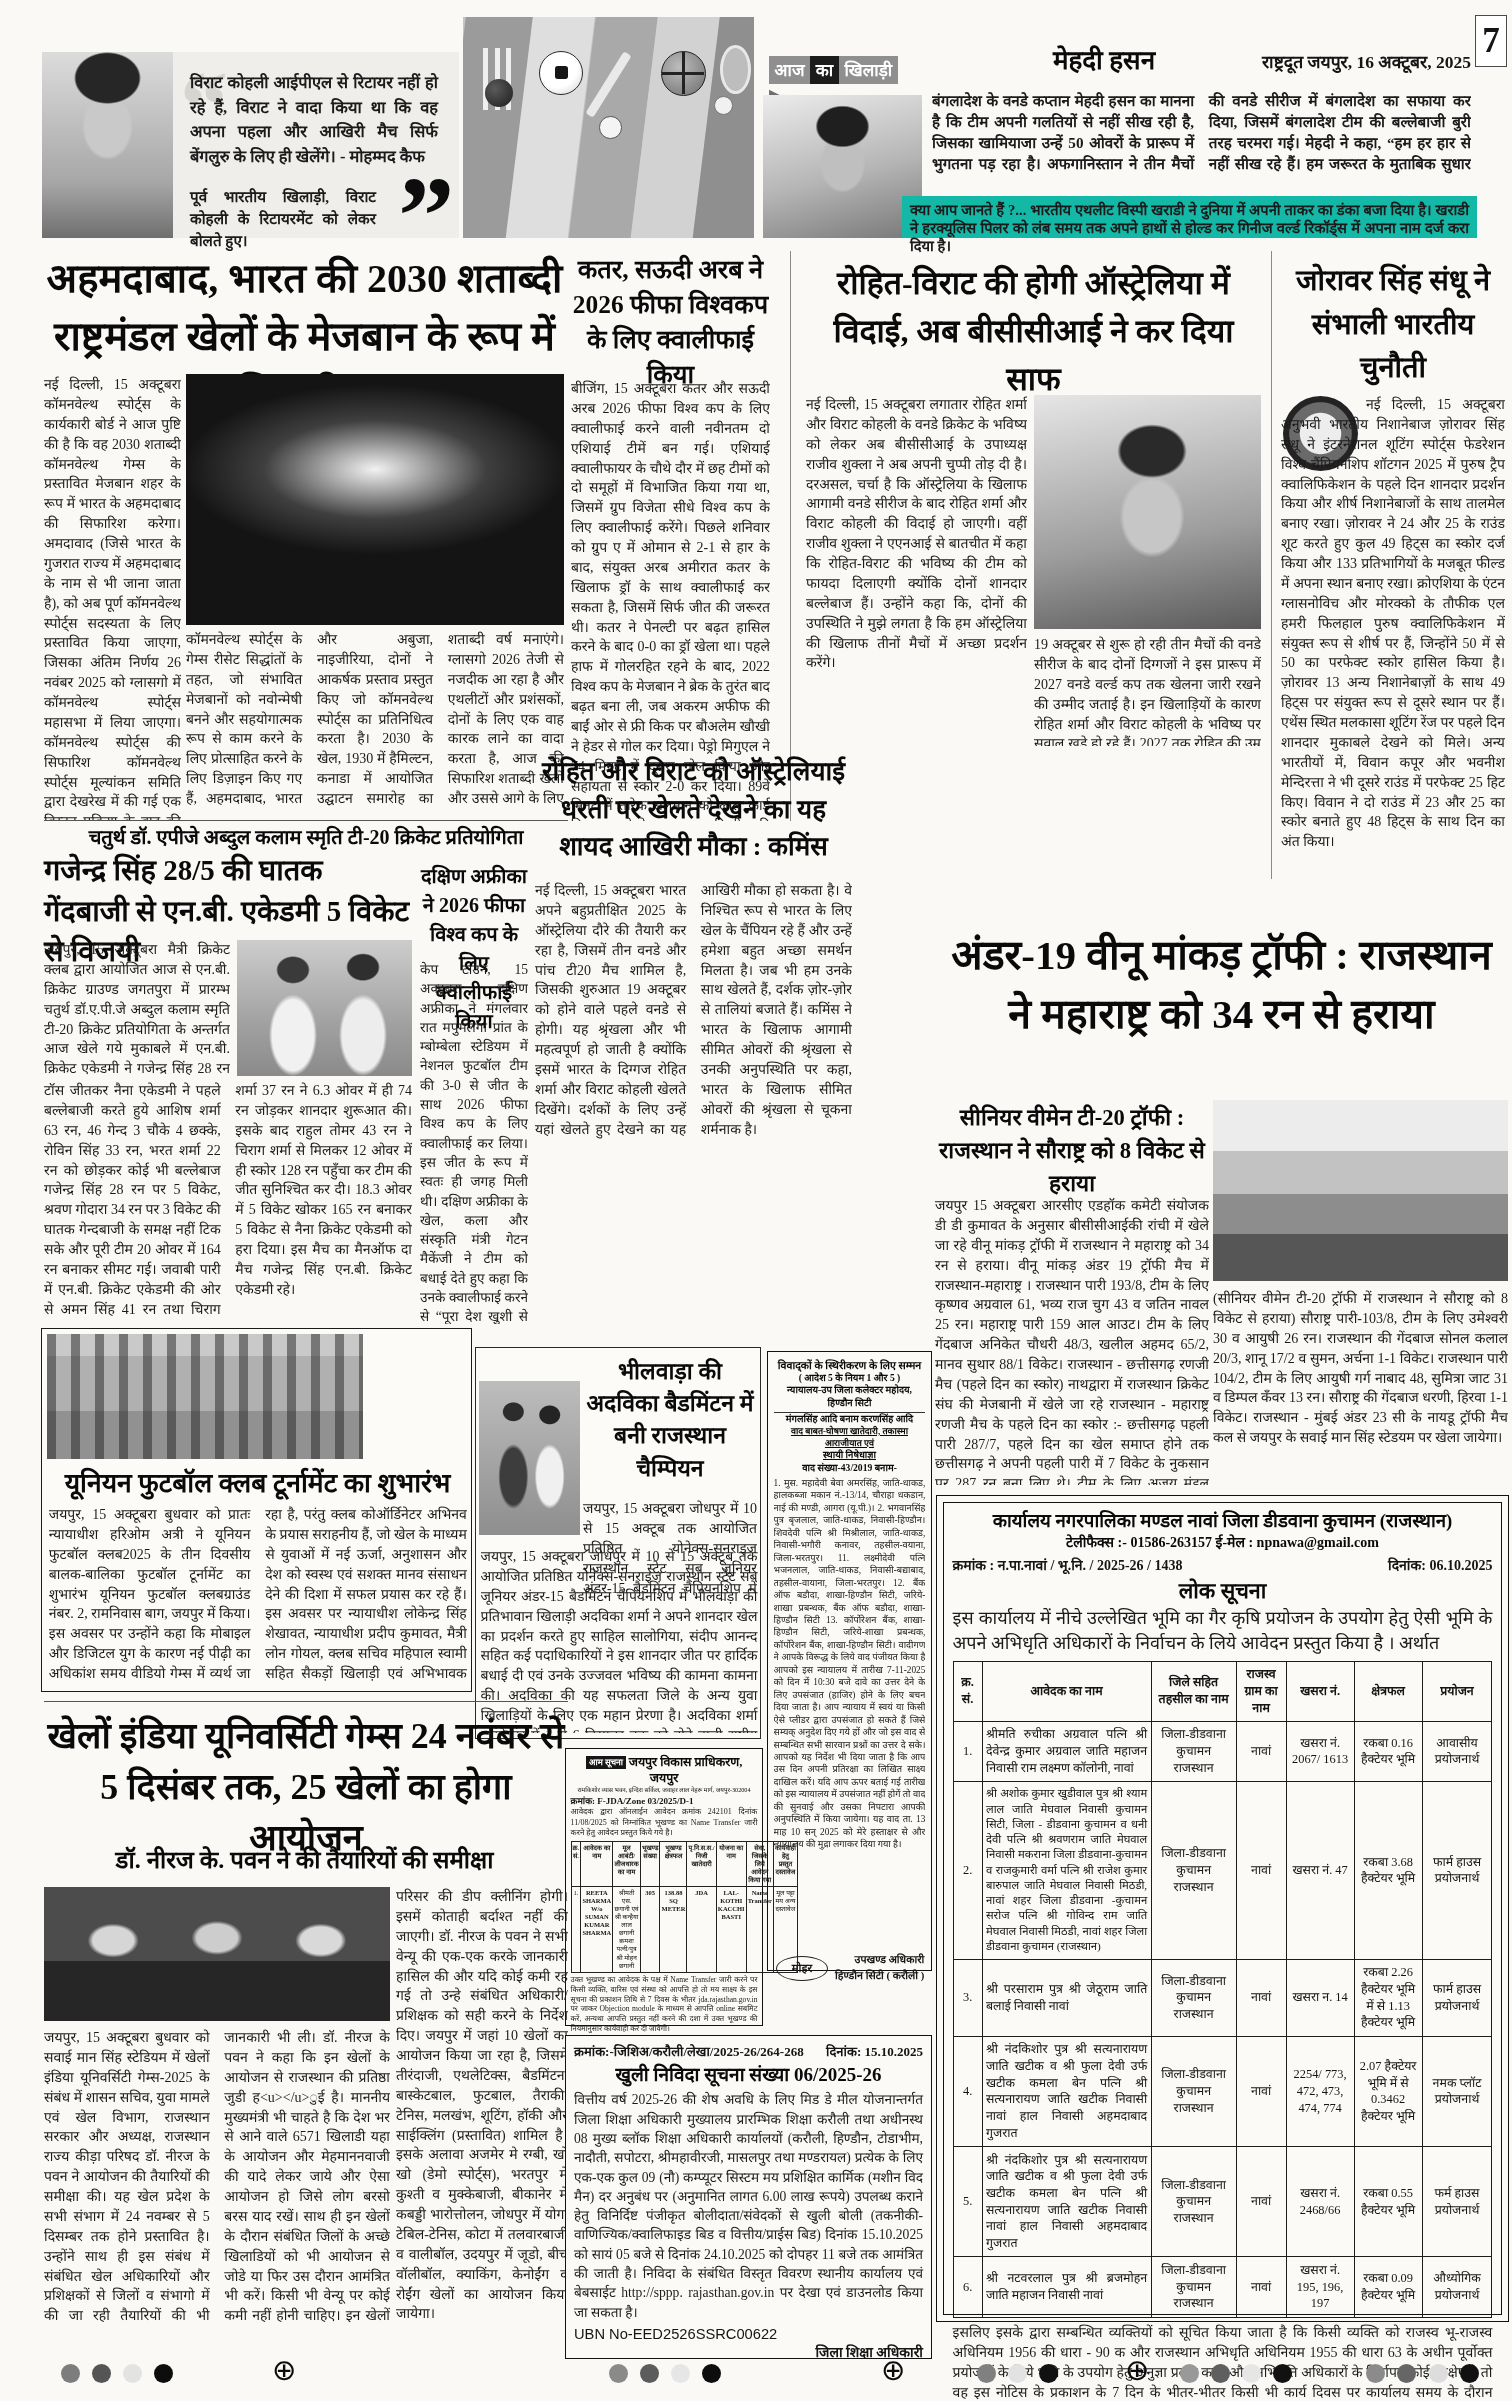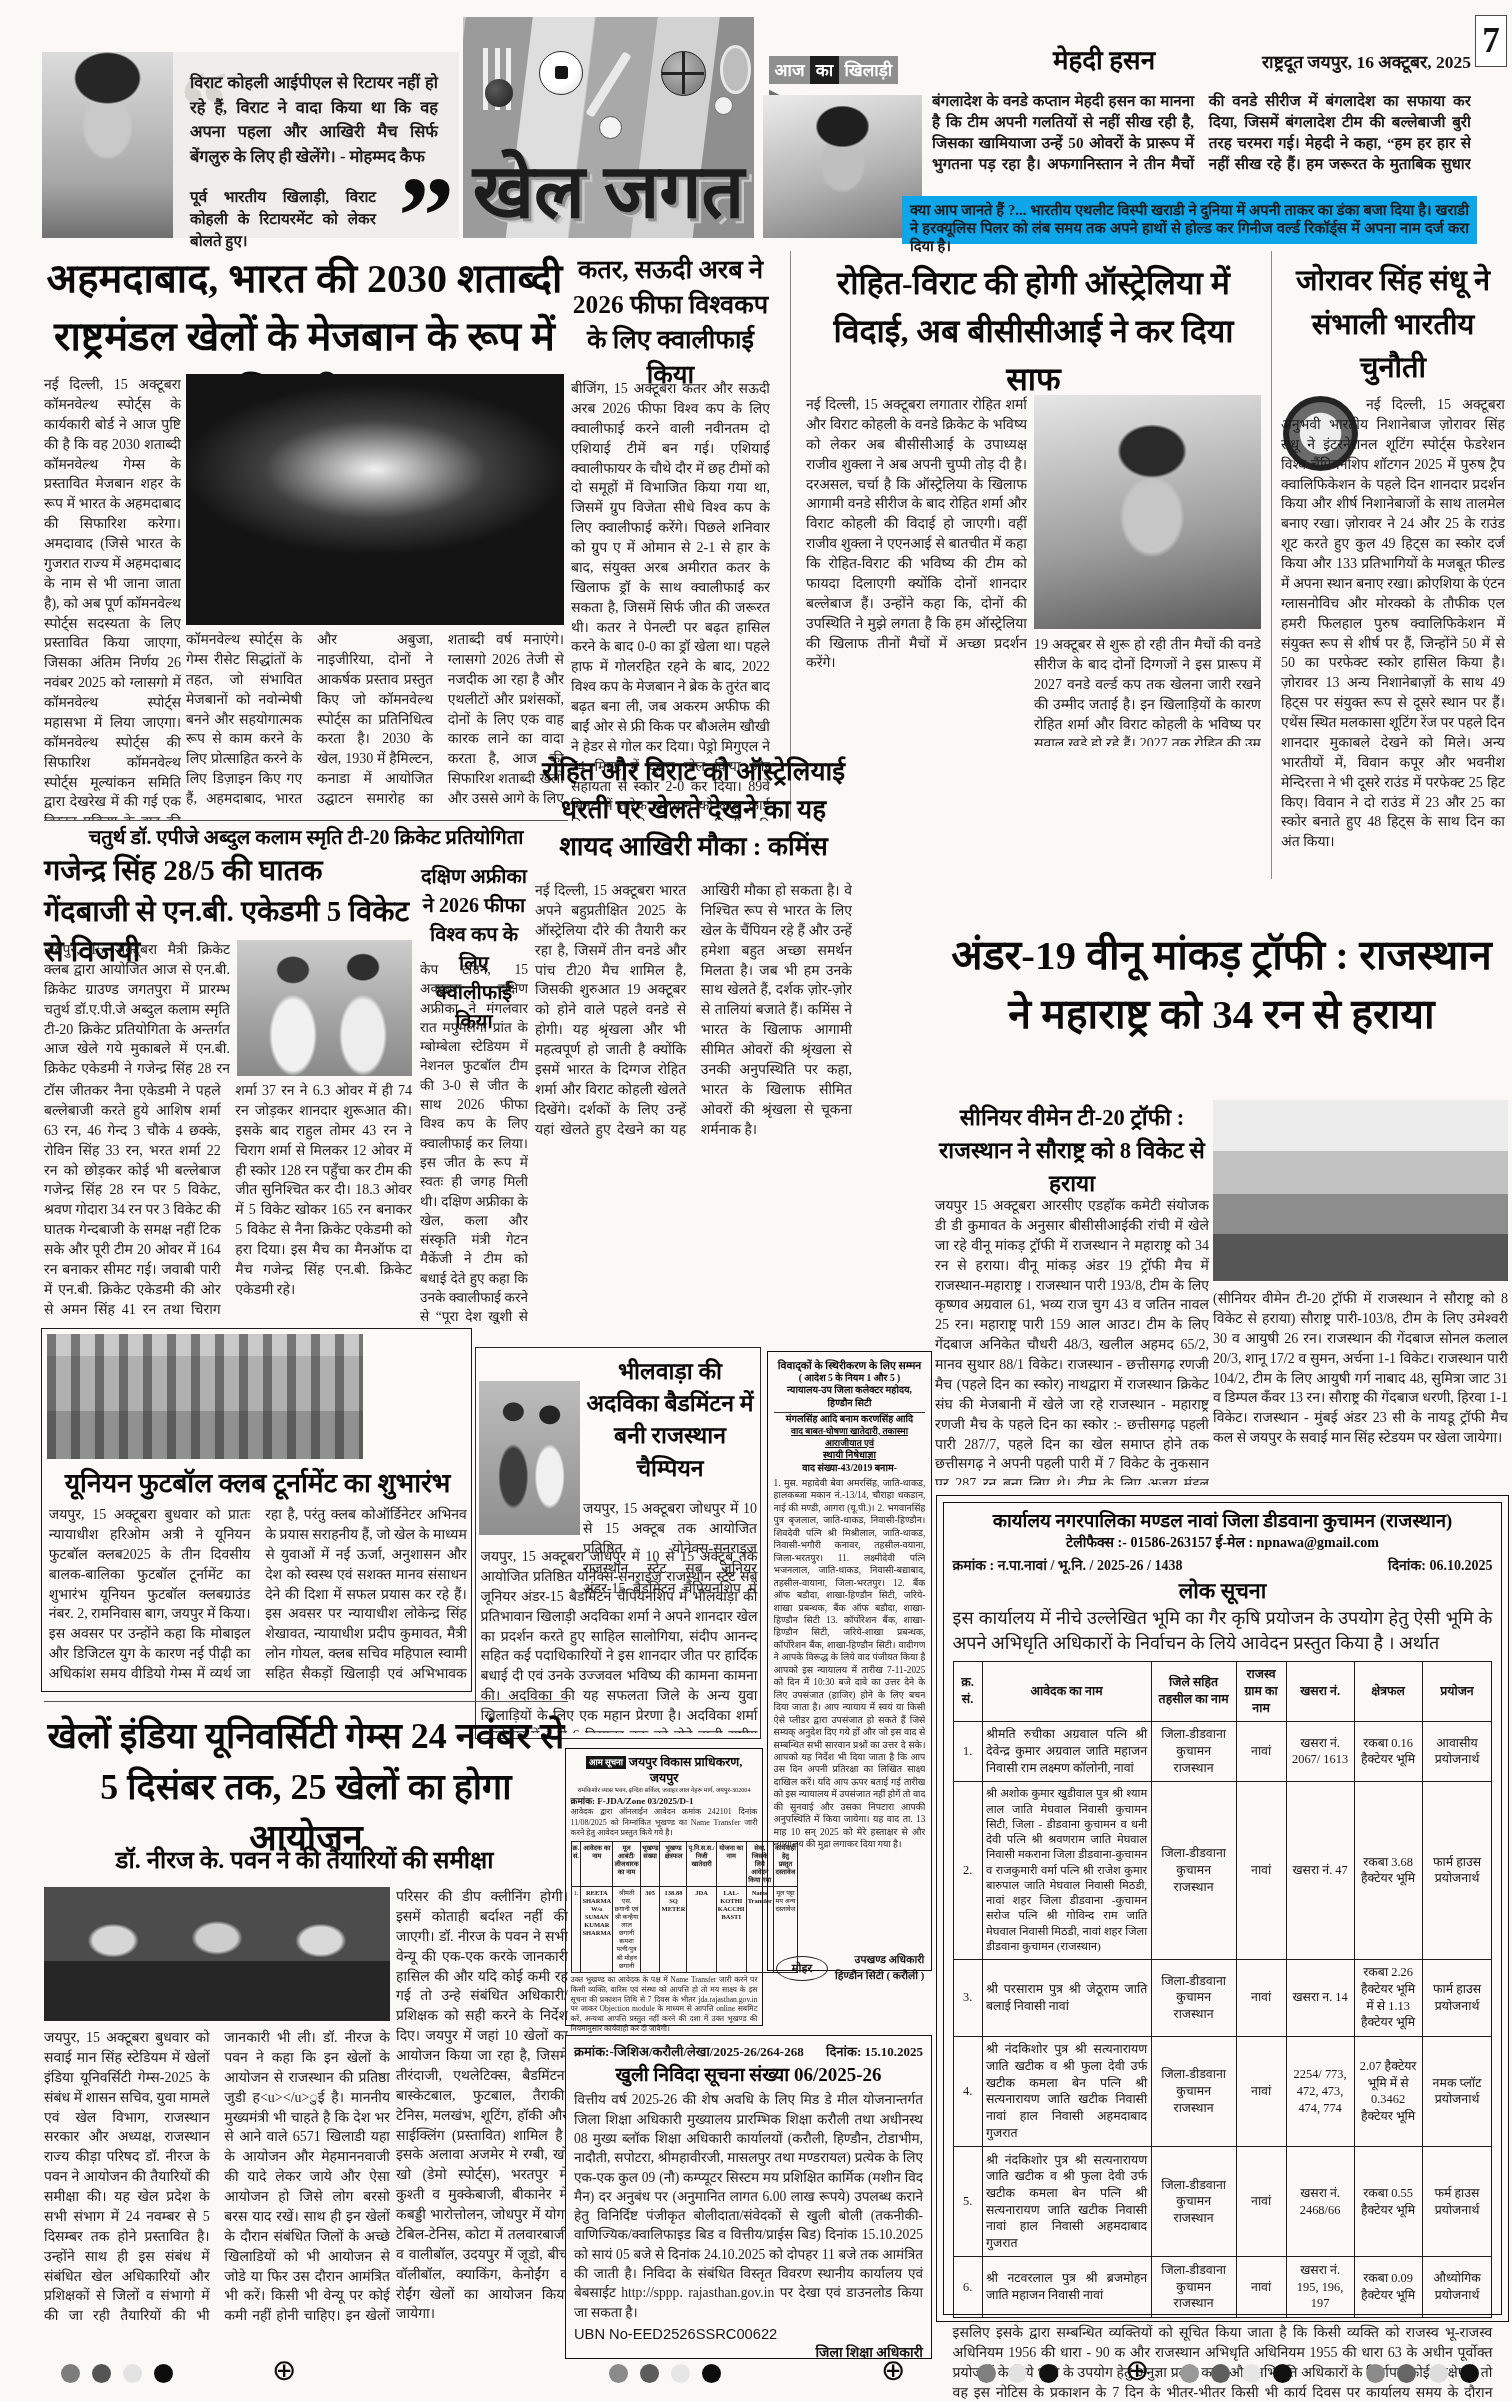--- a/index.html
+++ b/index.html
@@ -56,39 +56,38 @@
       <div style="position:absolute;left:14.7px;top:13.6px;width:13.6px;height:13.6px;background:#161616;border-radius:20%;"></div>
     </div>
     <div class="abs" style="left:141px;top:31px;width:9px;height:73px;background:#e9e9e9;transform:rotate(32deg);border-radius:3.4px;"></div>
     <div class="abs" style="left:136px;top:99px;width:22.6px;height:22.6px;border-radius:50%;background:#f4f4f4;border:1.1px solid #555;"></div>
     <div class="abs" style="left:198px;top:34px;width:45px;height:45px;border-radius:50%;background:radial-gradient(circle at 40% 35%,#bdbdbd,#6d6d6d);border:1.7px solid #222;">
       <div style="position:absolute;left:20.3px;top:0;width:2.3px;height:42px;background:#222;"></div>
       <div style="position:absolute;left:0;top:20.3px;width:42px;height:2.3px;background:#222;"></div>
     </div>
     <div class="abs" style="left:257px;top:28px;width:30.5px;height:49px;border:3.4px solid #e8e8e8;border-radius:50%;background:#bdbdbd;"></div>
     <div class="abs" style="left:251px;top:79px;width:19px;height:19px;border-radius:50%;background:#f1f1f1;border:1.1px solid #777;"></div>
-    <div class="abs" style="left:0;top:134px;width:291px;text-align:center;font-size:75px;font-weight:800;color:#1d1d1d;line-height:1.1;text-shadow:2.8px 2.8px 0 #8f8f8f, 5.1px 5.1px 0 #c9c9c9;">खेल जगत</div>
   </div>
 
   <div class="abs" style="left:769px;top:56px;width:130px;height:36px;">
     <span class="badge-seg" style="background:#8f8f8f;">आज</span><span class="badge-seg" style="background:#1c1c1c;">का</span><span class="badge-seg" style="background:#8f8f8f;">खिलाड़ी</span><span style="color:#6e6e6e;font-size:19px;vertical-align:middle;font-family:'DejaVu Sans',sans-serif;">▶</span>
   </div>
   <div class="abs hl" style="left:1011px;top:44px;width:186px;font-size:26px;">मेहदी हसन</div>
   <div class="abs" style="left:1245px;top:49px;width:226px;font-size:17.5px;font-weight:bold;text-align:right;">राष्ट्रदूत जयपुर, 16 अक्टूबर, 2025</div>
   <div class="abs" style="left:1475px;top:14.7px;width:32px;height:52px;border:1.7px solid #4a4a4a;background:#fff;text-align:center;">
     <span style="font-size:35px;font-weight:bold;line-height:50px;">7</span>
   </div>
   <div class="abs photo" style="left:763px;top:95px;width:159px;height:143px;background:
       radial-gradient(45px 35px at 50% 22%, #1f1f1f 55%, rgba(0,0,0,0) 60%),
       radial-gradient(37px 47px at 50% 48%, #bfbfbf 0 55%, rgba(0,0,0,0) 62%),
       linear-gradient(165deg,#ececec 0%,#b5b5b5 55%,#787878 100%);"></div>
   <div class="abs bt c2" style="left:932px;top:91px;width:539px;height:101px;font-size:15.2px;font-weight:bold;line-height:1.38;overflow:hidden;">
     <span>बंगलादेश के वनडे कप्तान मेहदी हसन का मानना है कि टीम अपनी गलतियों से नहीं सीख रही है, जिसका खामियाजा उन्हें 50 ओवरों के प्रारूप में भुगतना पड़ रहा है। अफगानिस्तान ने तीन मैचों की वनडे सीरीज में बंगलादेश का सफाया कर दिया, जिसमें बंगलादेश टीम की बल्लेबाजी</span> <span>बुरी तरह चरमरा गई। मेहदी ने कहा, “हम हर हार से नहीं सीख रहे हैं। हम जरूरत के मुताबिक सुधार नहीं कर पा रहे हैं। हममें कुछ क्षेत्रों में जरूर कमी है, लेकिन हमें इन खिलाडियों के साथ आगे बढ़ना होगा।” उन्होंने आगे कहा, “हमारे पास (टीम के) बाहर ज्यादा खिलाड़ी नहीं हैं।”</span>
   </div>
-  <div class="abs" style="left:902px;top:196px;width:575px;height:48px;background:#0ea5e9;padding:4.5px 8px;">
+  <div class="abs" style="left:902px;top:196px;width:575px;height:42px;background:#14b8a6;padding:4.5px 8px;">
     <div class="bt" style="font-size:14.7px;font-weight:bold;line-height:1.25;">क्या आप जानते हैं ?... भारतीय एथलीट विस्पी खराडी ने दुनिया में अपनी ताकर का डंका बजा दिया है। खराडी ने हरक्यूलिस पिलर को लंब समय तक अपने हाथों से होल्ड कर गिनीज वर्ल्ड रिकॉर्ड्स में अपना नाम दर्ज करा दिया है।</div>
   </div>
 
   <div class="vr" style="left:790px;top:251px;height:570px;"></div>
   <div class="vr" style="left:1271px;top:251px;height:628px;"></div>
 
   <div class="abs hl" style="left:44px;top:250px;width:521px;font-size:40px;line-height:1.45;">अहमदाबाद, भारत की 2030 शताब्दी राष्ट्रमंडल खेलों के मेजबान के रूप में सिफारिश</div>
   <div class="abs photo" style="left:186px;top:374px;width:378px;height:251px;background:
       radial-gradient(192px 85px at 50% 38%, #f2f2f2 0%, #a3a3a3 26%, #3f3f3f 58%, #141414 100%);"></div>
   <div class="abs bt" style="left:44px;top:375px;width:137px;height:446px;font-size:14px;overflow:hidden;">नई दिल्ली, 15 अक्टूबरा कॉमनवेल्थ स्पोर्ट्स के कार्यकारी बोर्ड ने आज पुष्टि की है कि वह 2030 शताब्दी कॉमनवेल्थ गेम्स के प्रस्तावित मेजबान शहर के रूप में भारत के अहमदाबाद की सिफारिश करेगा। अमदावाद (जिसे भारत के गुजरात राज्य में अहमदाबाद के नाम से भी जाना जाता है), को अब पूर्ण कॉमनवेल्थ स्पोर्ट्स सदस्यता के लिए प्रस्तावित किया जाएगा, जिसका अंतिम निर्णय 26 नवंबर 2025 को ग्लासगो में कॉमनवेल्थ स्पोर्ट्स महासभा में लिया जाएगा। कॉमनवेल्थ स्पोर्ट्स की सिफारिश कॉमनवेल्थ स्पोर्ट्स मूल्यांकन समिति द्वारा देखरेख में की गई एक विस्तृत प्रक्रिया के बाद की गई, जिसमें तकनीकी विशेषज्ञता, अनुभव, बुनियादी ढाँचा, शासन और अंतरराष्ट्रीय स्पोर्ट्स मानकों के साथ संरेखण सहित कई मानदंडों के आधार पर उम्मीदवार शहरों का मूल्यांकन किया गया था।</div>

